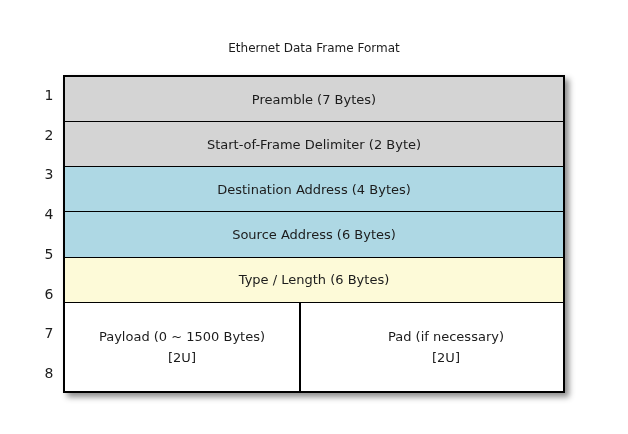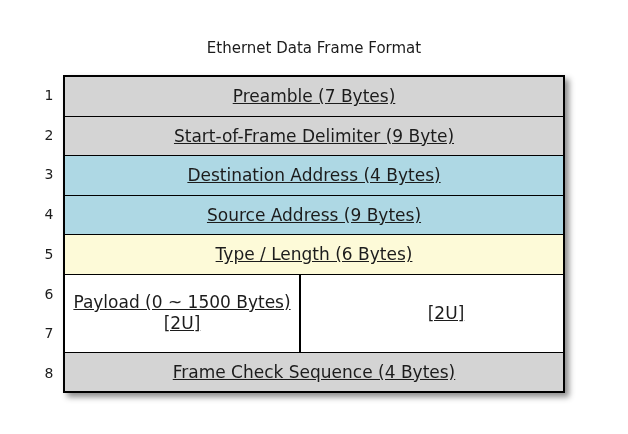--- a/index.html
+++ b/index.html
@@ -15,45 +15,44 @@
     background: #ffffff;
     overflow: hidden;
     color: var(--text, #1c1c1c);
   }
   .title-block {
     position: absolute;
     left: 63px;
     top: 41px;
     width: 502px;
     text-align: center;
-    font-size: 15px;
+    font-size: 12px;
     line-height: 15px;
     color: var(--text, #1c1c1c);
   }
   .frame-table {
     position: absolute;
     left: 63px;
     top: 75px;
     width: 498px;
     height: 314px;
     border: 2px solid var(--border, #000);
     box-shadow: 4px 4px 6px rgba(0, 0, 0, 0.45);
     display: flex;
     flex-direction: column;
     background: #ffffff;
   }
   .frow {
     flex: 1 1 0;
     display: flex;
     align-items: center;
     justify-content: center;
-    font-size: 17px;
+    font-size: 13px;
     border-bottom: 1px solid var(--border, #000);
     box-sizing: border-box;
-    text-decoration: underline;
   }
   .frow:last-child { border-bottom: none; }
   .frow.double {
     flex: 2 1 0;
     align-items: stretch;
     padding: 0;
     gap: 28px;
   }
   .bg-gray   { background: var(--row-gray,   #d4d4d4); }
   .bg-blue   { background: var(--row-blue,   #aed8e4); }
@@ -118,38 +117,36 @@
       <div>7</div>
     </div>
     <div class="num-cell">8</div>
   </div>
 
   <div class="frame-table">
     <div class="frow bg-gray">
       <span>Preamble (7 Bytes)</span>
     </div>
     <div class="frow bg-gray">
-      <span>Start-of-Frame Delimiter (9 Byte)</span>
+      <span>Start-of-Frame Delimiter (2 Byte)</span>
     </div>
     <div class="frow bg-blue">
       <span>Destination Address (4 Bytes)</span>
     </div>
     <div class="frow bg-blue">
-      <span>Source Address (9 Bytes)</span>
+      <span>Source Address (6 Bytes)</span>
     </div>
     <div class="frow bg-yellow">
       <span>Type / Length (6 Bytes)</span>
     </div>
     <div class="frow double bg-white">
       <div class="split-cell first">
         <div>Payload (0 ~ 1500 Bytes)</div>
         <div>[2U]</div>
       </div>
       <div class="split-cell">
+        <div>Pad (if necessary)</div>
         <div>[2U]</div>
       </div>
-    </div>
-    <div class="frow bg-gray">
-      <span>Frame Check Sequence (4 Bytes)</span>
     </div>
   </div>
 
 </div>
 
 </body></html>

